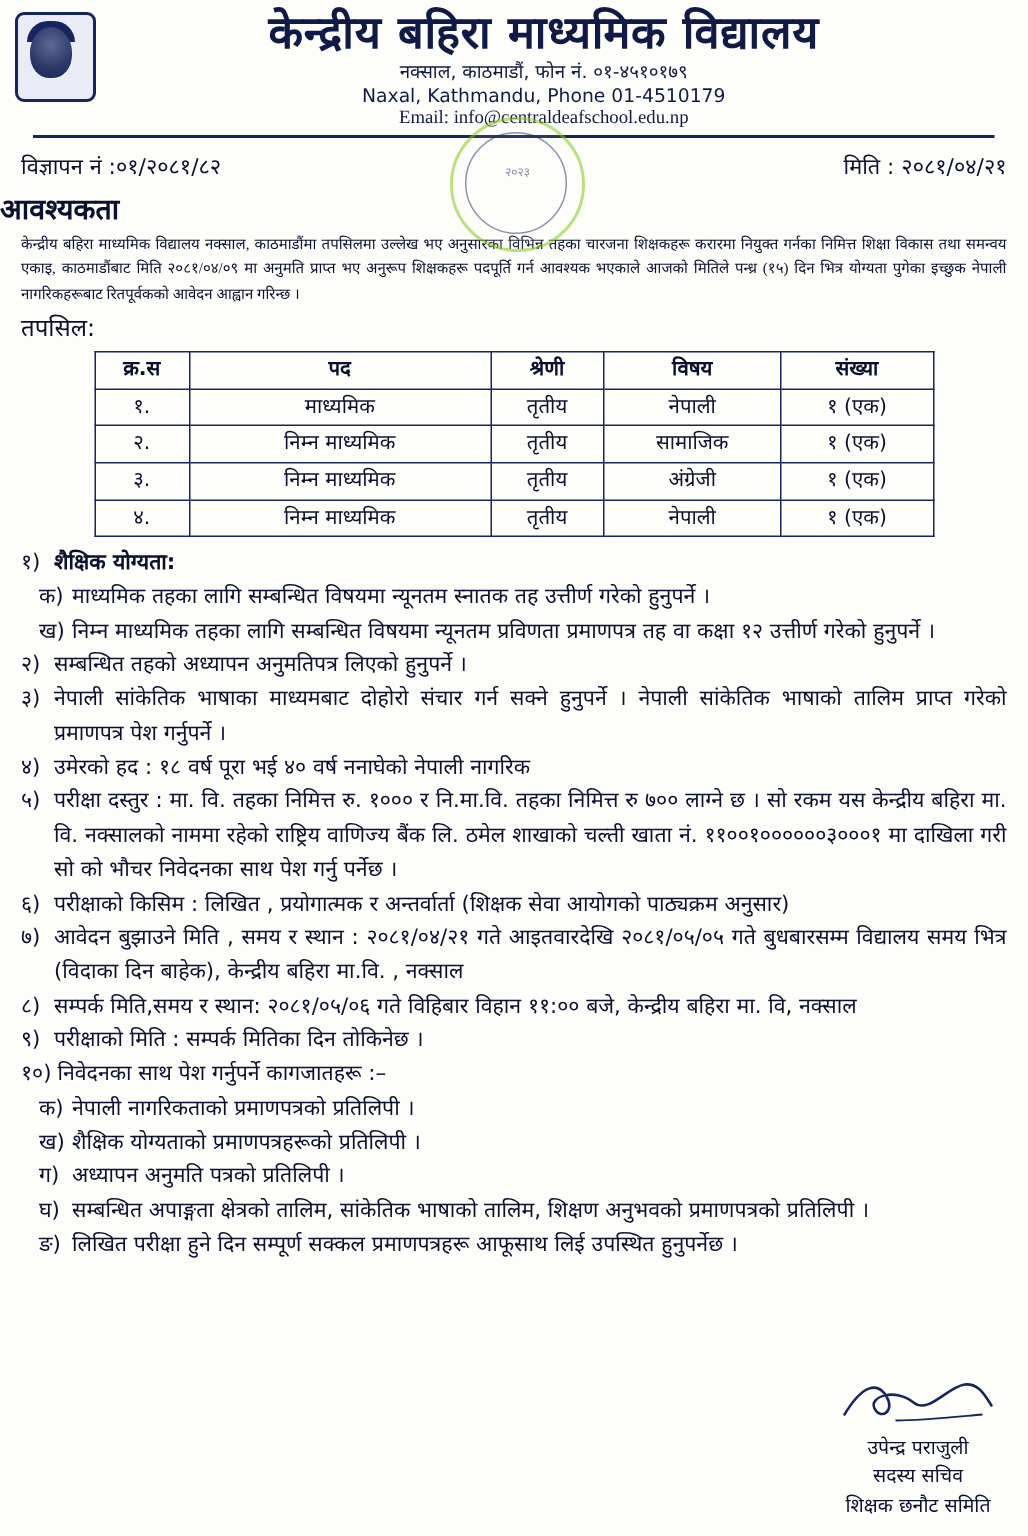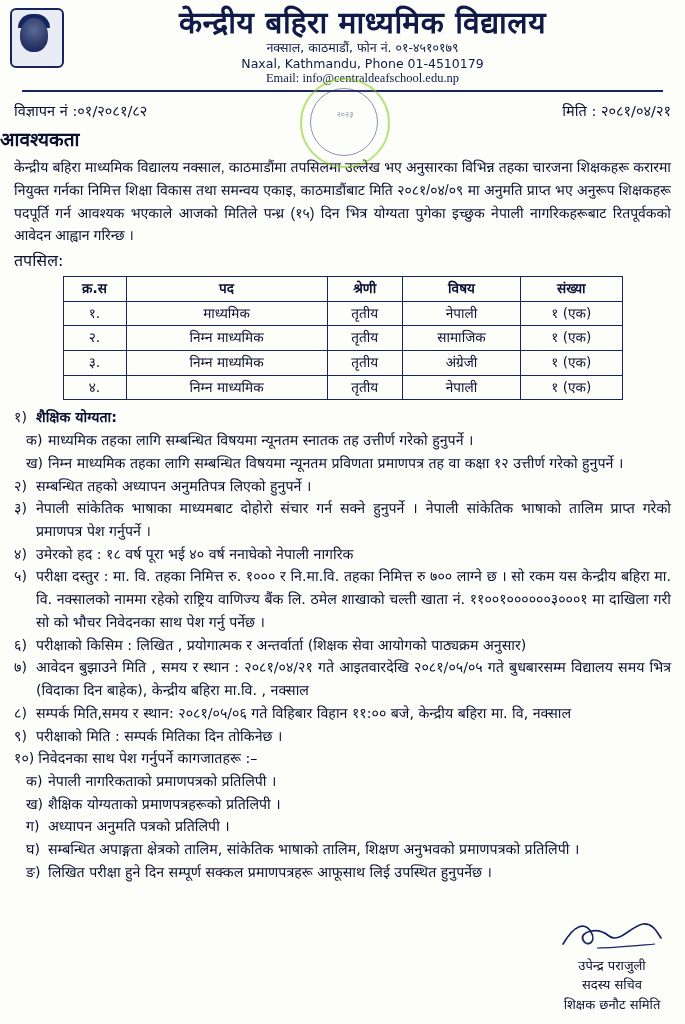--- a/index.html
+++ b/index.html
@@ -133,25 +133,25 @@
     padding: 6px 14px 0 14px;
     font-family: "DejaVu Sans", sans-serif;
   }
   .doc-title {
     font-size: 19px;
     font-weight: bold;
     margin: 6px 0 4px 0;
     font-family: "DejaVu Sans", sans-serif;
   }
   .body-text {
-    font-size: 14px;
+    font-size: 10px;
     line-height: 1.62;
     padding: 0 14px;
     text-align: justify;
-    font-family: Liberation Sans, sans-serif;
+    font-family: Liberation Serif, serif;
   }
   .sub-label {
     font-size: 16px;
     padding: 2px 4px 2px 14px;
     font-family: "DejaVu Sans", sans-serif;
   }
   
   table.vac {
     border-collapse: collapse;
     margin: 3px auto 6px auto;

